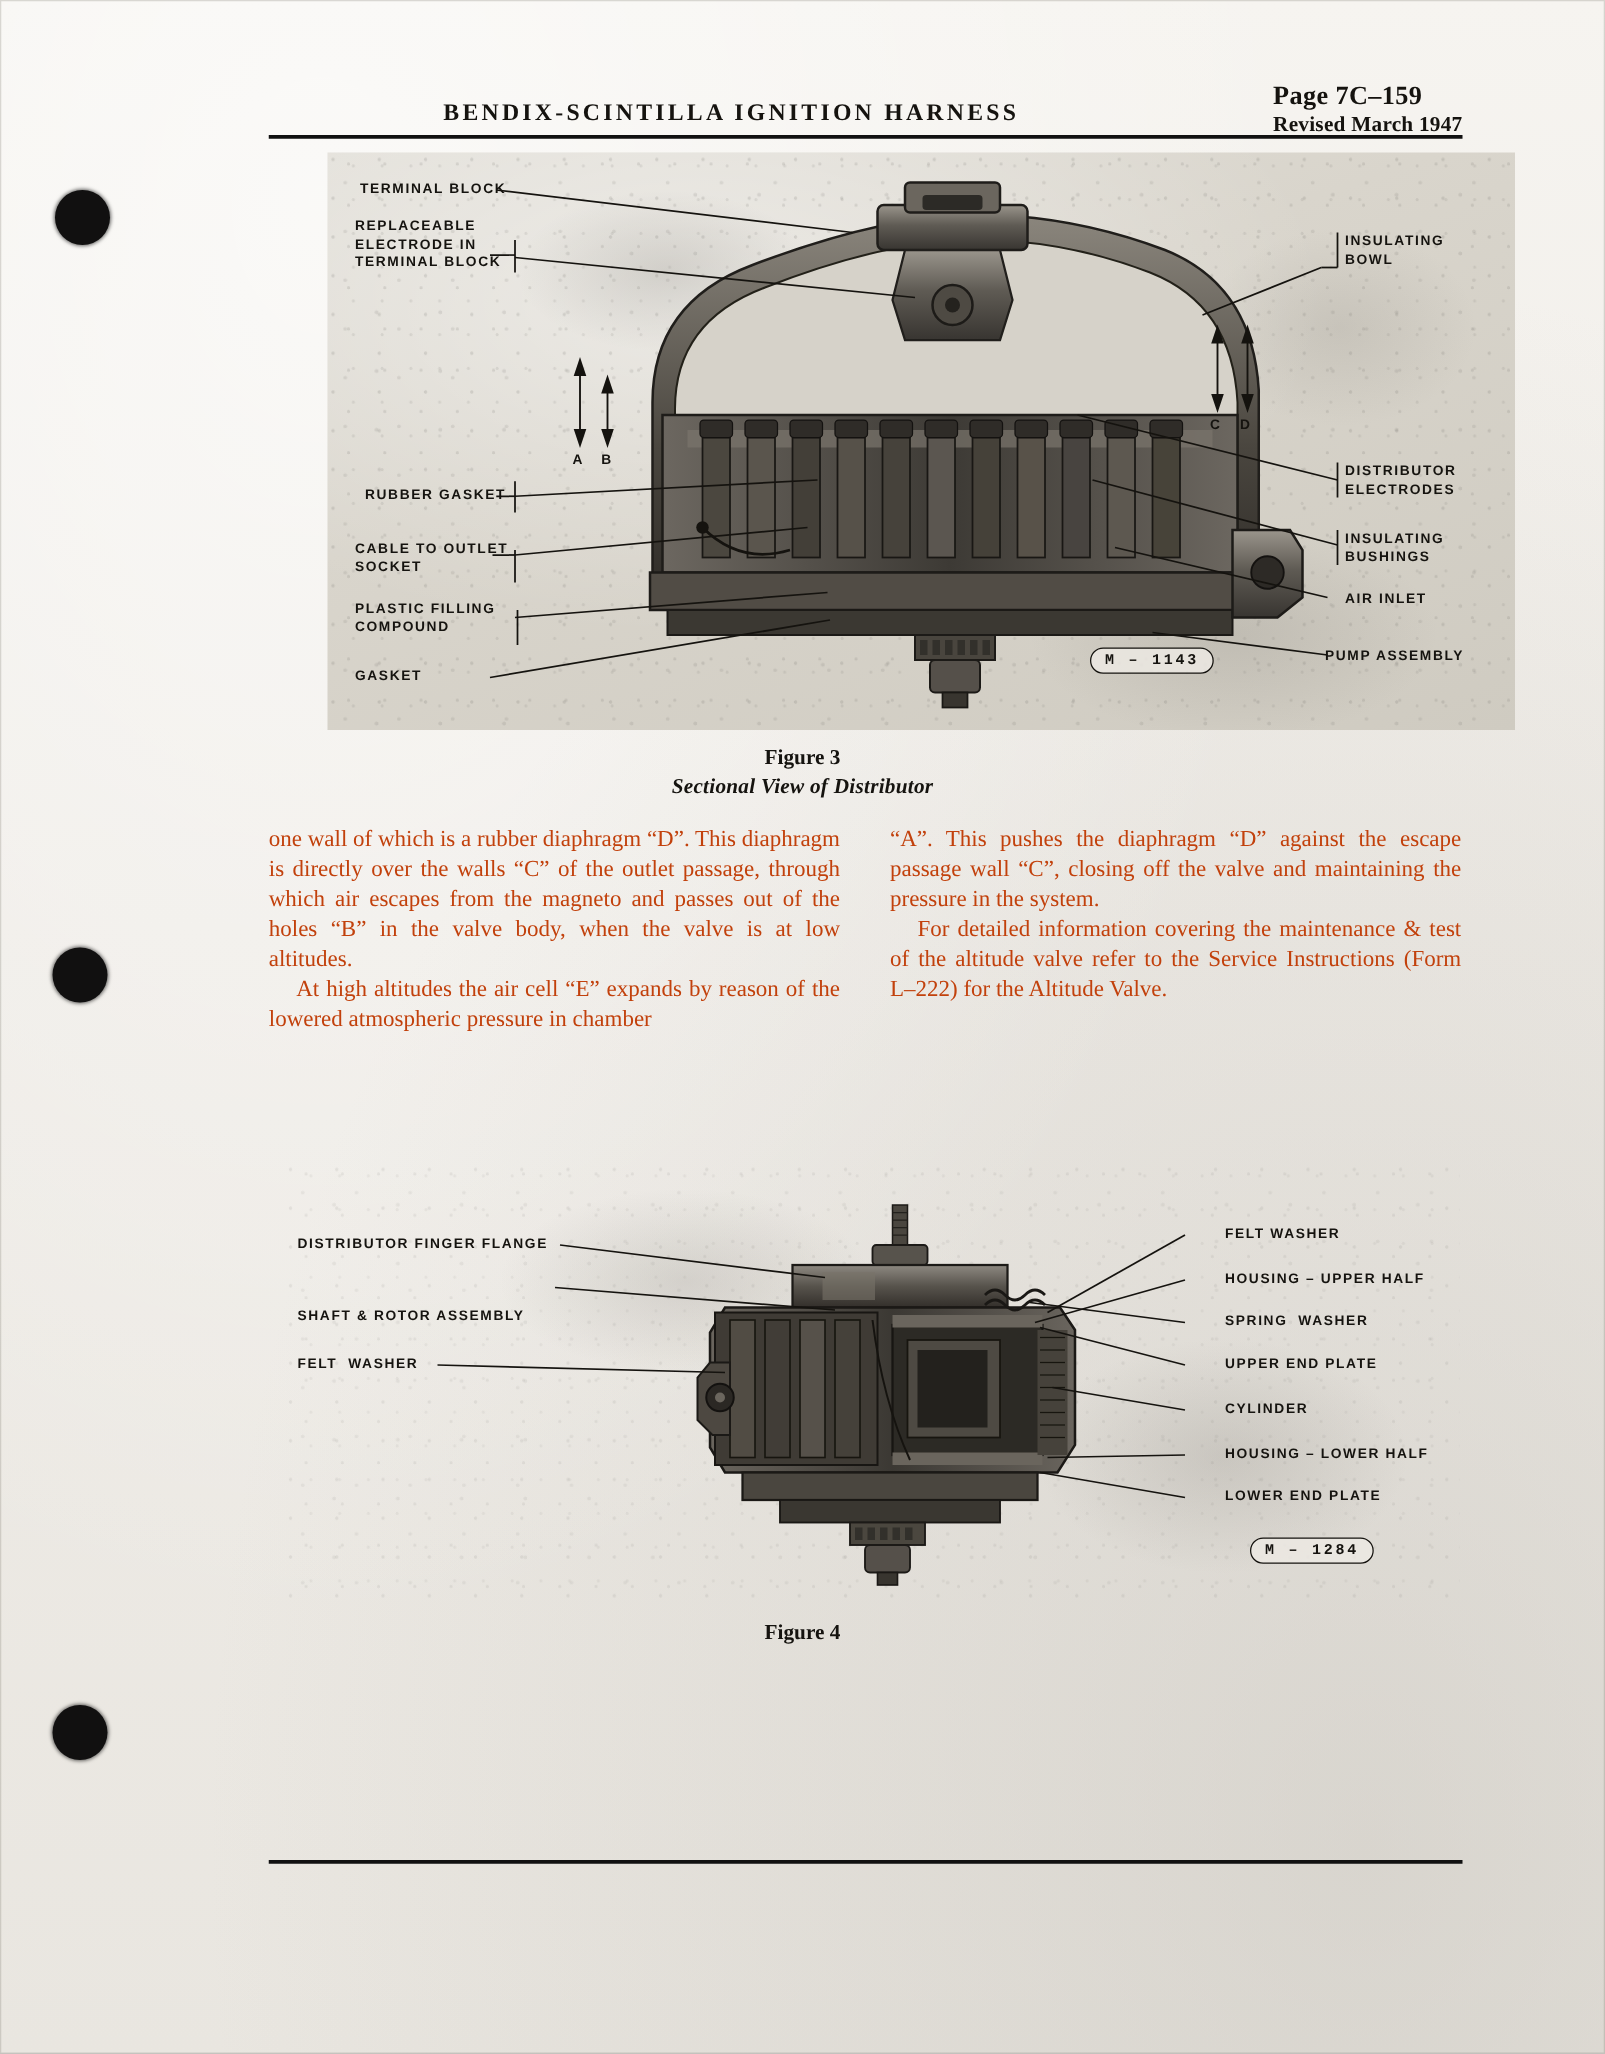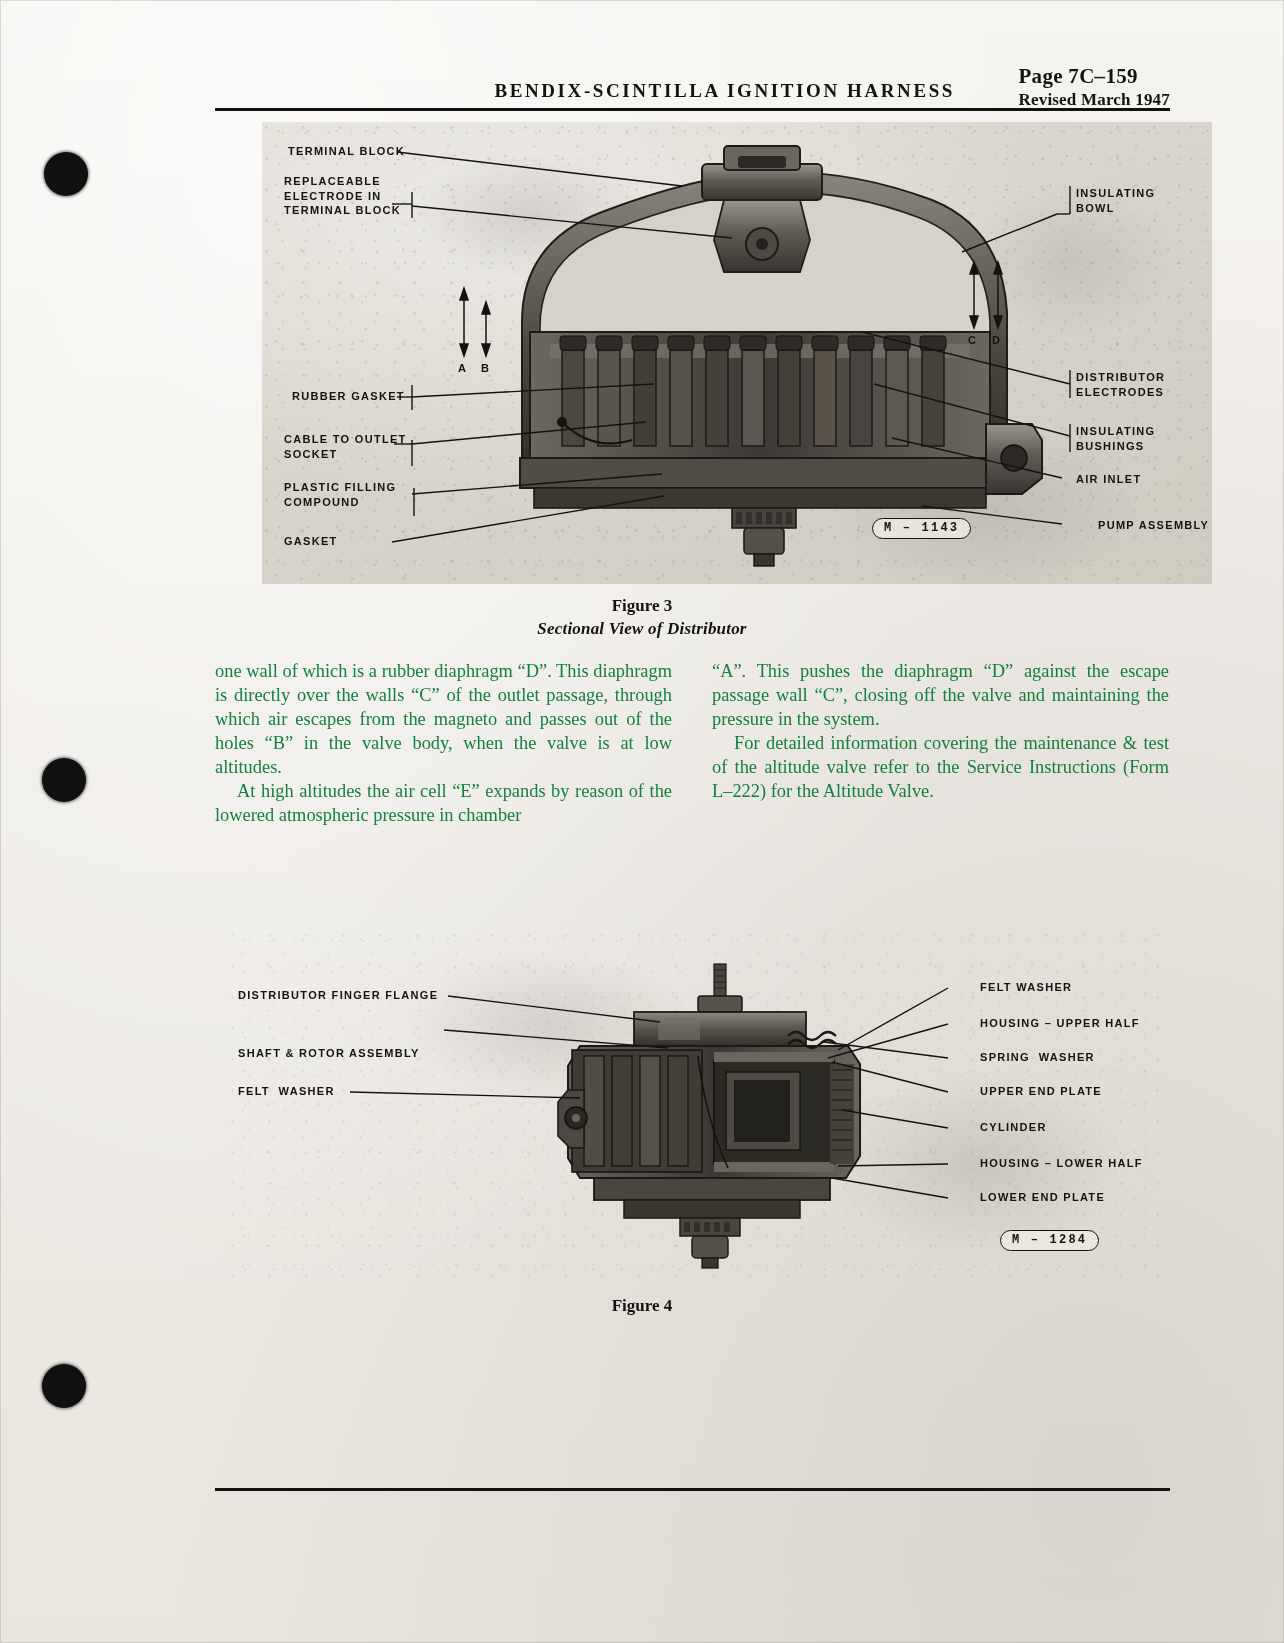--- a/index.html
+++ b/index.html
@@ -49,21 +49,21 @@
     left: 215px;
     top: 58px;
     width: 955px;
     height: 52px;
   }
   #running-head {
     position: absolute;
     left: 0;
     top: 22px;
     width: 740px;
-    text-align: right;
+    text-align: center;
     font-family: "Liberation Serif", serif;
     font-weight: bold;
     font-size: 19px;
     letter-spacing: 2.6px;
   }
   #page-num-block {
     position: absolute;
     right: 0;
     top: 6px;
     text-align: left;
@@ -198,21 +198,21 @@
     width: 955px;
     display: flex;
     gap: 40px;
   }
   .text-column {
     width: 457px;
     font-family: "Liberation Serif", serif;
     font-size: 18.4px;
     line-height: 1.30;
     text-align: justify;
-    color: #15803d;
+    color: #c2410c;
   }
   .text-column p { margin: 0; }
   .text-column p.indented { text-indent: 22px; }
 </style>
 </head>
 <body>
 
 <div id="page">
   <div id="paper-texture"></div>
 
@@ -374,21 +374,21 @@
 COMPOUND</div>
     <div class="callout-label left" style="left:22px; top:412px;">GASKET</div>
 
     <div class="callout-label right" style="left:814px; top:64px;">INSULATING
 BOWL</div>
     <div class="callout-label right" style="left:814px; top:248px;">DISTRIBUTOR
 ELECTRODES</div>
     <div class="callout-label right" style="left:814px; top:302px;">INSULATING
 BUSHINGS</div>
     <div class="callout-label right" style="left:814px; top:350px;">AIR INLET</div>
-    <div class="callout-label right" style="left:816px; top:396px;padding-left:20px;">PUMP ASSEMBLY</div>
+    <div class="callout-label right" style="left:778px; top:396px;padding-left:20px;">PUMP ASSEMBLY</div>
 
     <div class="dim-letter" style="left:196px; top:240px;">A</div>
     <div class="dim-letter" style="left:219px; top:240px;">B</div>
     <div class="dim-letter" style="left:706px; top:212px;">C</div>
     <div class="dim-letter" style="left:730px; top:212px;">D</div>
 
     <div class="mtag" style="left:610px; top:396px;">M – 1143</div>
   </div>
 
   <div class="caption" style="left:0; top:594px;">

